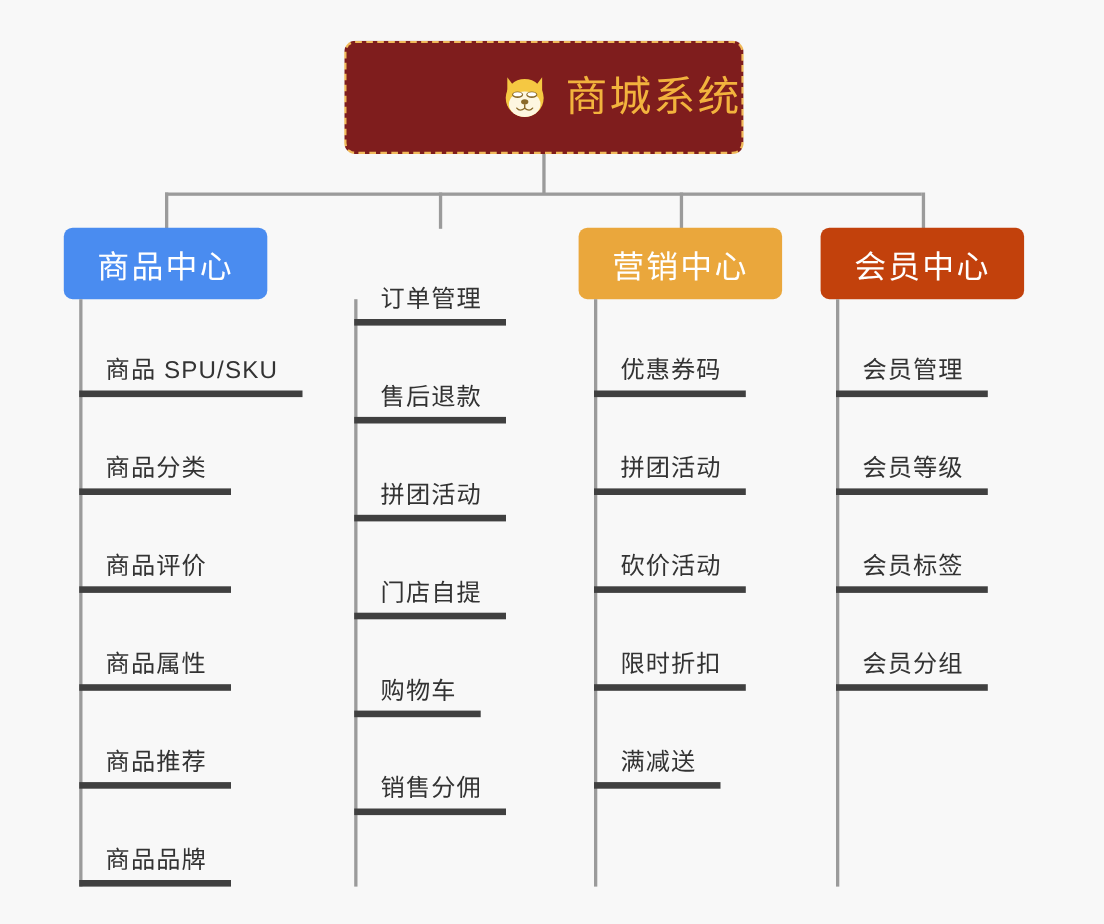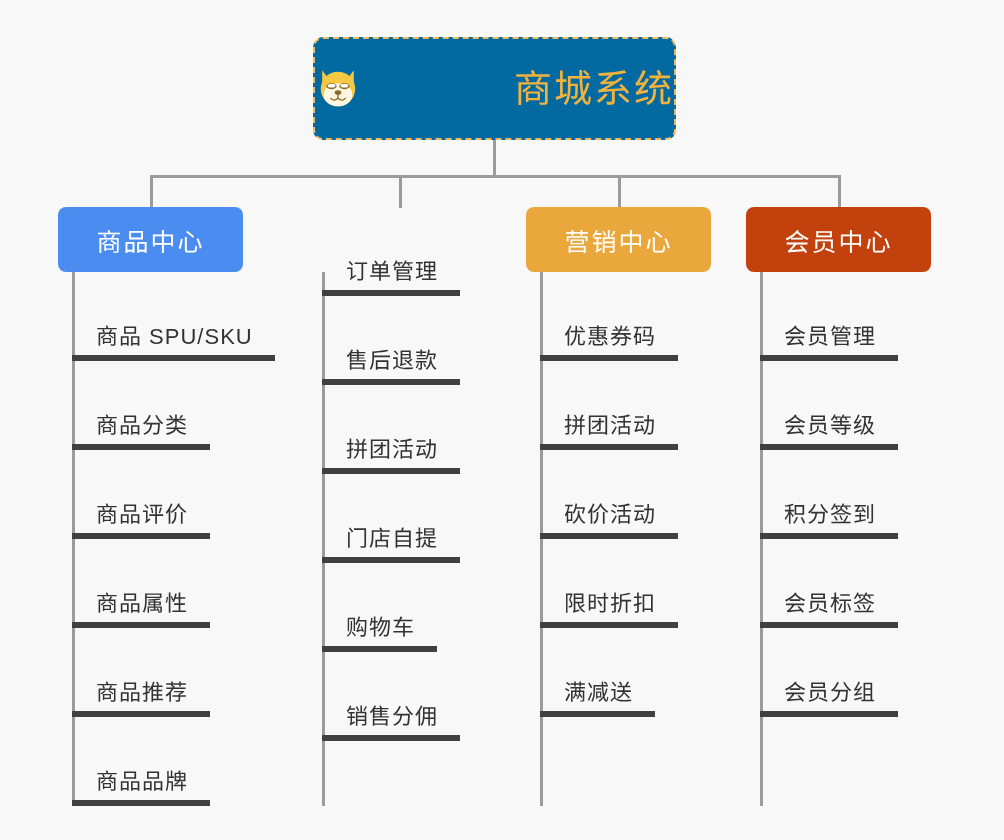--- a/index.html
+++ b/index.html
@@ -22,26 +22,26 @@
   }
 
   
   .root-node {
     position: absolute;
     left: 313px;
     top: 37px;
     width: 363px;
     height: 103px;
     box-sizing: border-box;
-    background: #0369a1;
+    background: #7f1d1d;
     border: 2px dashed #f0b95a;
     border-radius: 10px;
     display: flex;
     align-items: center;
-    justify-content: space-between;
+    justify-content: flex-end;
     gap: 14px;
   }
   .root-title {
     font-size: 38px;
     color: #f2b33d;
     letter-spacing: 2px;
     line-height: 1;
     white-space: nowrap;
   }
   .dog-emoji {
@@ -65,21 +65,21 @@
     top: 207px;
   }
   .cat-header {
     box-sizing: border-box;
     height: 65px;
     border-radius: 8px;
     display: flex;
     align-items: center;
     justify-content: center;
     color: #ffffff;
-    font-size: 25px;
+    font-size: 29px;
     letter-spacing: 2px;
     white-space: nowrap;
   }
 
   
   .trunk {
     position: absolute;
     left: 14px;
     top: 65px;
     width: 3px;
@@ -221,23 +221,20 @@
         </div>
         <div class="trunk" style="height: 534px;"></div>
         <ul class="leaf-list">
           <li class="leaf">
             <span class="leaf-inner">会员管理</span>
           </li>
           <li class="leaf">
             <span class="leaf-inner">会员等级</span>
           </li>
           <li class="leaf">
-            <span class="leaf-inner">积分签到</span>
-          </li>
-          <li class="leaf">
             <span class="leaf-inner">会员标签</span>
           </li>
           <li class="leaf">
             <span class="leaf-inner">会员分组</span>
           </li>
         </ul>
       </div>
     </div>
 
 </div>

